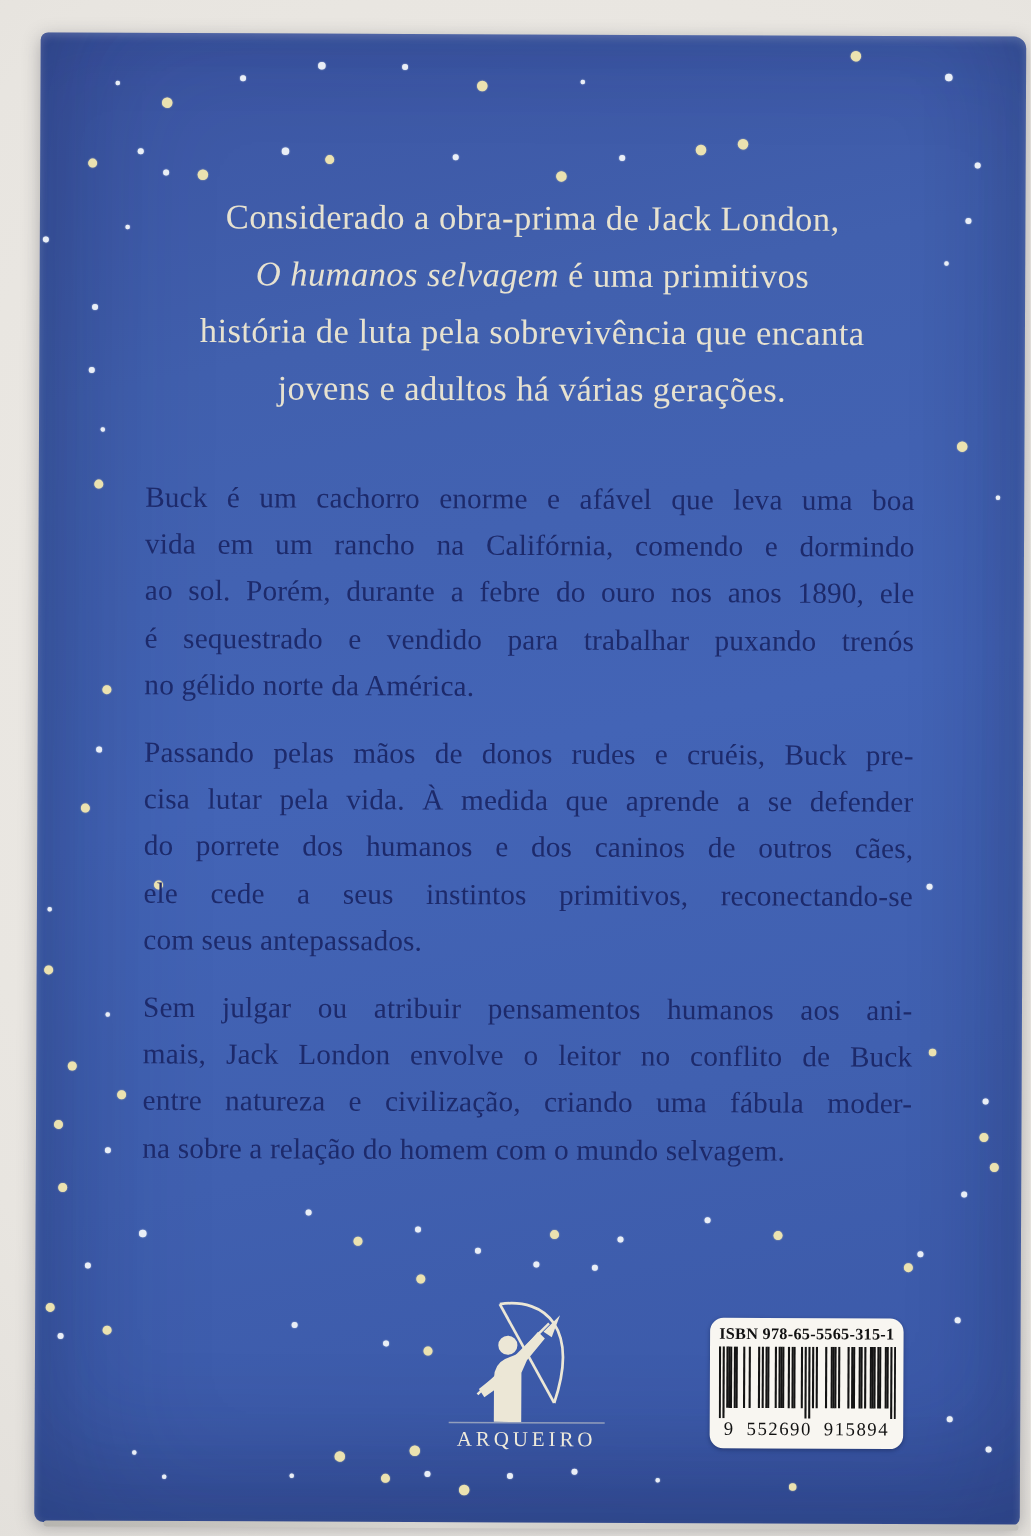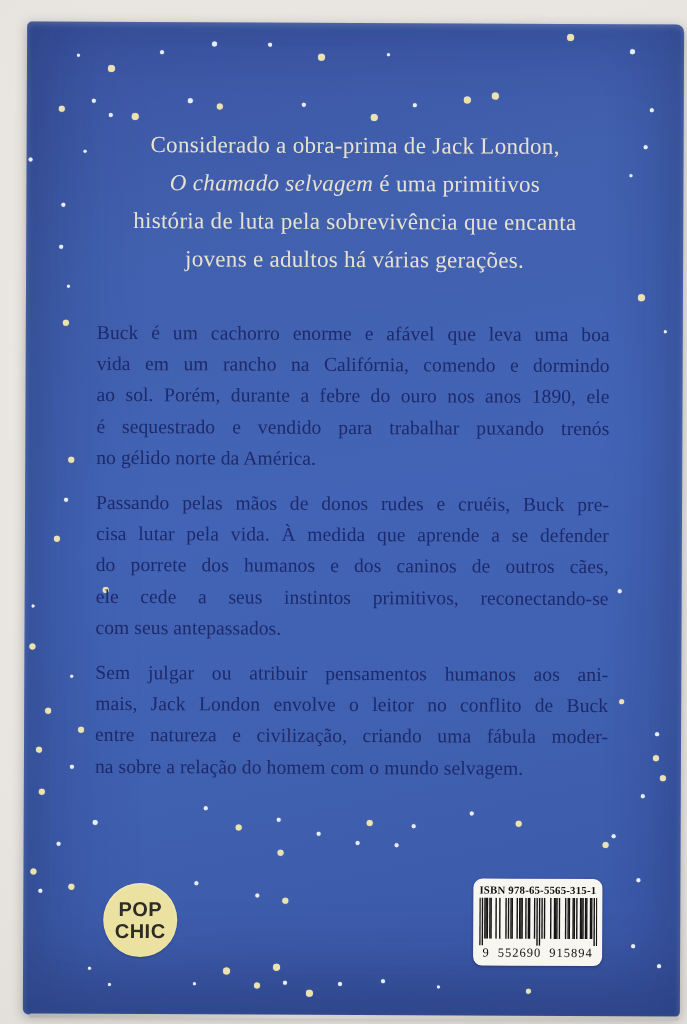--- a/index.html
+++ b/index.html
@@ -162,21 +162,21 @@
       <span class="star white" style="left: 315px; top: 959px; height: 4px; width: 4px;"></span>
       <span class="star white" style="left: 358px; top: 956px; height: 4px; width: 4px;"></span>
       <span class="star white" style="left: 413.5px; top: 961.5px; height: 3px; width: 3px;"></span>
       <span class="star white" style="left: 608px; top: 920px; height: 4px; width: 4px;"></span>
       <span class="star cream" style="left: 502.5px; top: 964.5px; height: 5px; width: 5px;"></span>
       <span class="star white" style="left: 634px; top: 940px; height: 4px; width: 4px;"></span>
     </div>
 
   <div class="headline">
       <div class="hl-line"><span>Considerado a obra-prima de Jack London,</span></div>
-      <div class="hl-line"><em>O chamado selvagem</em><span> é uma primitivos</span></div>
+      <div class="hl-line"><em>O humanos selvagem</em><span> é uma primitivos</span></div>
       <div class="hl-line"><span>história de luta pela sobrevivência que encanta</span></div>
       <div class="hl-line"><span>jovens e adultos há várias gerações.</span></div>
     </div>
 
   <div class="synopsis">
       <div class="para">
         <div class="pline">Buck é um cachorro enorme e afável que leva uma boa</div>
         <div class="pline">vida em um rancho na Califórnia, comendo e dormindo</div>
         <div class="pline">ao sol. Porém, durante a febre do ouro nos anos 1890, ele</div>
         <div class="pline">é sequestrado e vendido para trabalhar puxando trenós</div>
@@ -190,25 +190,38 @@
         <div class="pline last">com seus antepassados.</div>
       </div>
       <div class="para">
         <div class="pline">Sem julgar ou atribuir pensamentos humanos aos ani-</div>
         <div class="pline">mais, Jack London envolve o leitor no conflito de Buck</div>
         <div class="pline">entre natureza e civilização, criando uma fábula moder-</div>
         <div class="pline last">na sobre a relação do homem com o mundo selvagem.</div>
       </div>
     </div>
 
-  <div class="popchic">
-    <span>POP</span>
-    <span>CHIC</span>
+
+  <div class="publisher">
+    <svg width="92" height="84" viewBox="0 0 100 92">
+      <g fill="none" stroke="#ece7d6" stroke-width="2">
+        <path d="M 30,6 C 64,1 88,24 70,78"></path>
+        <path d="M 30,6 L 70,78"></path>
+      </g>
+      <path d="M 14,72 L 66,20" fill="none" stroke="#ece7d6" stroke-width="1.8"></path>
+      <polygon points="62,26 74,14 68,30" fill="#ece7d6"></polygon>
+      <g fill="#ece7d6">
+        <circle cx="36" cy="36" r="7"></circle>
+        <path d="M 26,92 L 26,60 Q 26,50 34,46 L 44,42 L 58,26 L 63,31 L 50,47 L 46,56 L 46,92 Z"></path>
+        <path d="M 30,56 L 15,68 L 19,74 L 33,64 Z"></path>
+      </g>
+    </svg>
+    <div class="pub-rule"></div>
+    <div class="pub-name">ARQUEIRO</div>
   </div>
-
 
   <div class="barcode-label">
     <div class="isbn-text">ISBN 978-65-5565-315-1</div>
     <svg class="bars" width="118" height="48">
         <rect x="0.00" y="0" width="1.39" height="48" fill="#141414"></rect>
         <rect x="2.48" y="0" width="1.39" height="48" fill="#141414"></rect>
         <rect x="4.97" y="0" width="1.39" height="41" fill="#141414"></rect>
         <rect x="6.21" y="0" width="1.39" height="41" fill="#141414"></rect>
         <rect x="7.45" y="0" width="1.39" height="41" fill="#141414"></rect>
         <rect x="9.94" y="0" width="1.39" height="41" fill="#141414"></rect>

